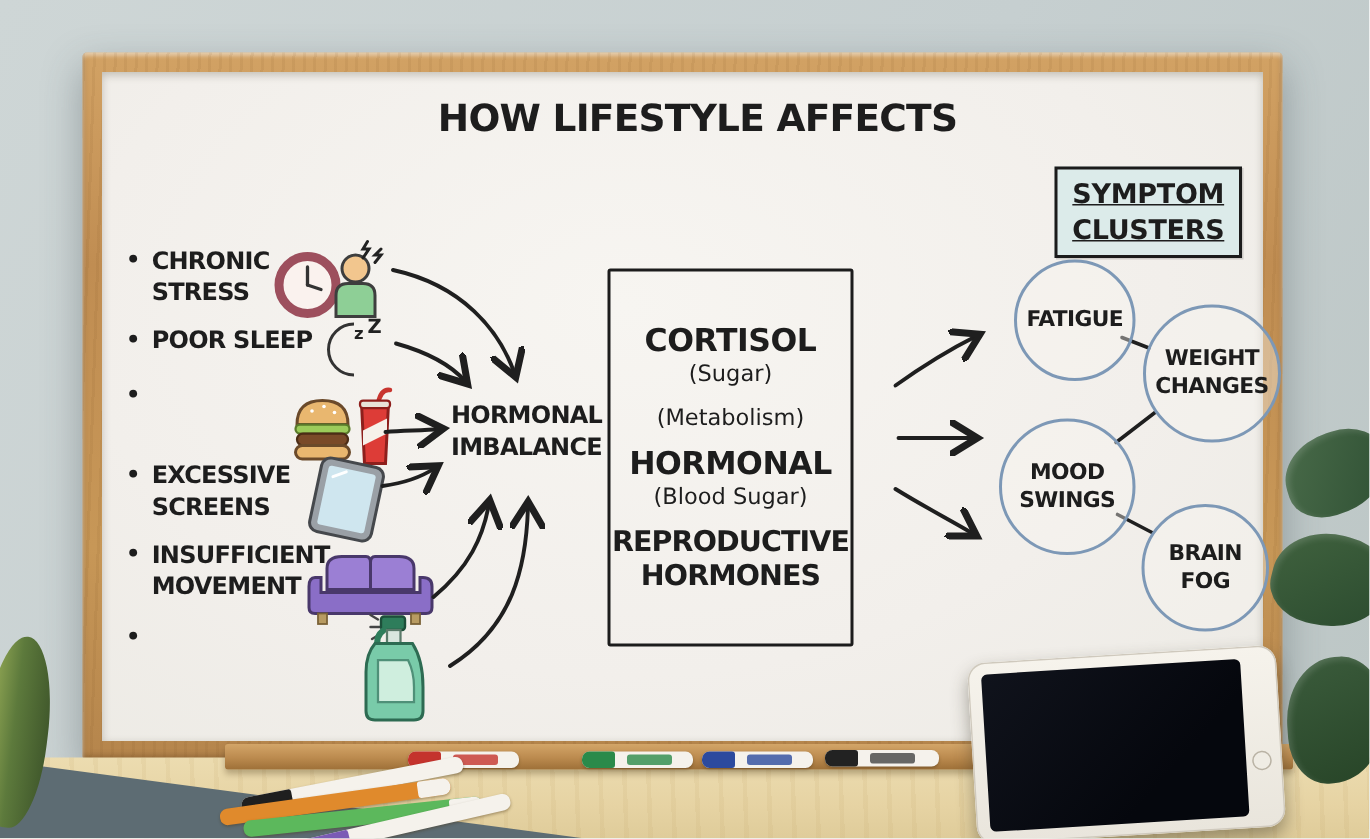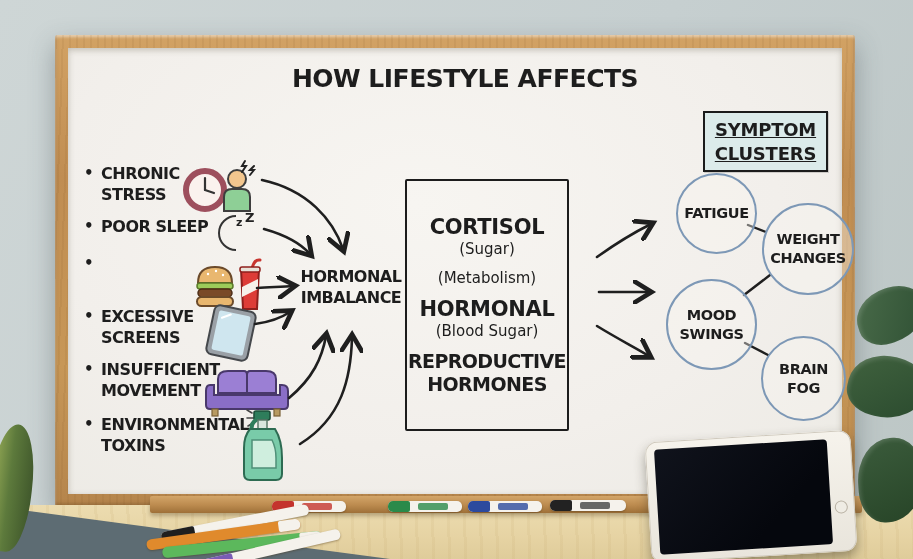--- a/index.html
+++ b/index.html
@@ -107,22 +107,20 @@
     <span class="li-label pre">EXCESSIVE
 SCREENS</span>
   </div>
   <div class="abs li ink" style="left:84px;top:359px;">
     <span class="dot">•</span>
     <span class="li-label pre">INSUFFICIENT
 MOVEMENT</span>
   </div>
   <div class="abs li ink" style="left:84px;top:414px;">
     <span class="dot">•</span>
-    <span class="li-label pre">ENVIRONMENTAL
-TOXINS</span>
   </div>
 
   <svg class="abs" style="left:182px;top:157px;" width="78" height="60" viewBox="0 0 78 60">
     <circle cx="23" cy="33" r="19" fill="#faf2ee" stroke="#9d4f5d" stroke-width="6"></circle>
     <line x1="23" y1="33" x2="23" y2="21" stroke="#333" stroke-width="2.2" stroke-linecap="round"></line>
     <line x1="23" y1="33" x2="32" y2="36" stroke="#333" stroke-width="2.2" stroke-linecap="round"></line>
     <circle cx="55" cy="22" r="9" fill="#f2c68e" stroke="#3e3e3e" stroke-width="2"></circle>
     <path d="M42 54 L42 40 Q42 32 50 32 L60 32 Q68 32 68 40 L68 54 Z" fill="#8ecf96" stroke="#3e3e3e" stroke-width="2"></path>
     <path d="M63 4 l-3 5 h4 l-4 6" fill="none" stroke="#222" stroke-width="2" stroke-linecap="round"></path>
     <path d="M72 9 l-4 4 h4 l-4 5" fill="none" stroke="#222" stroke-width="2" stroke-linecap="round"></path>

